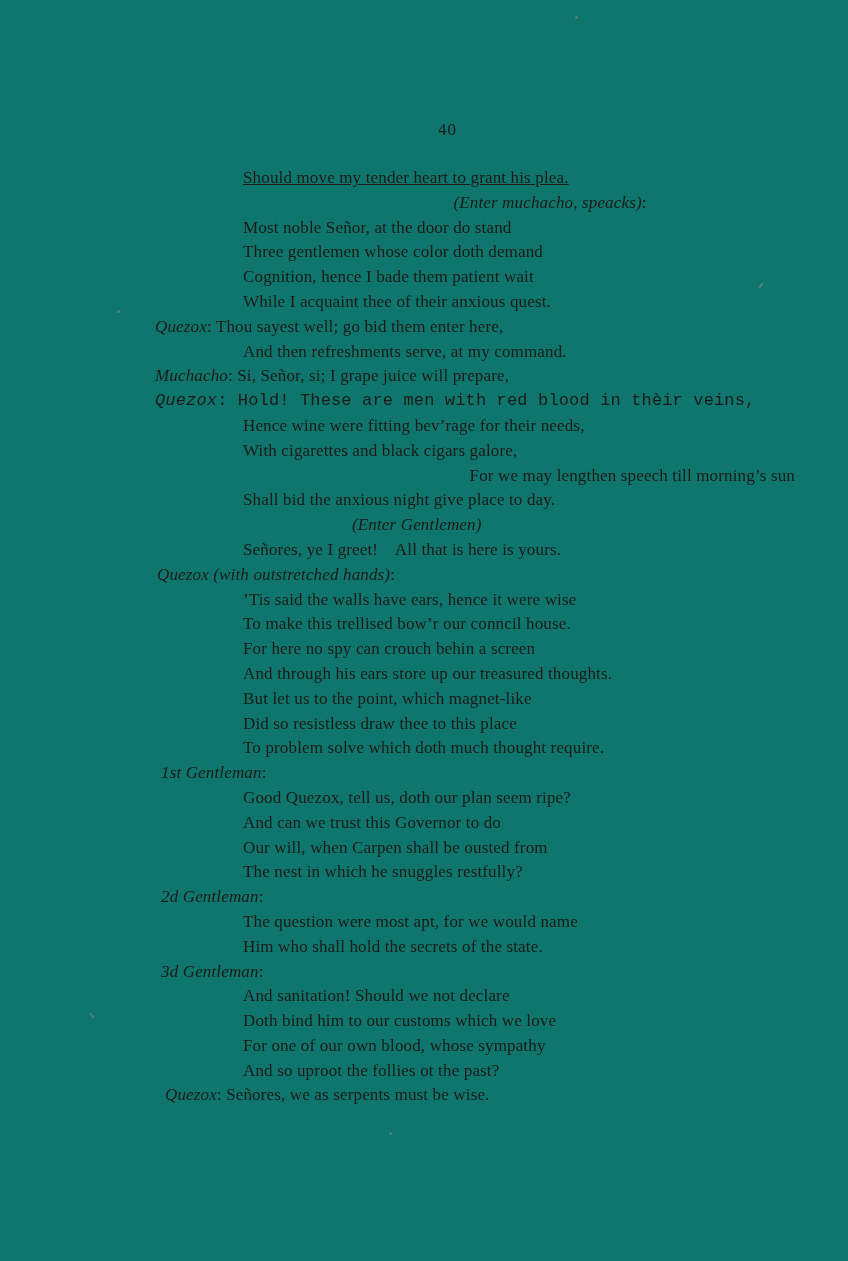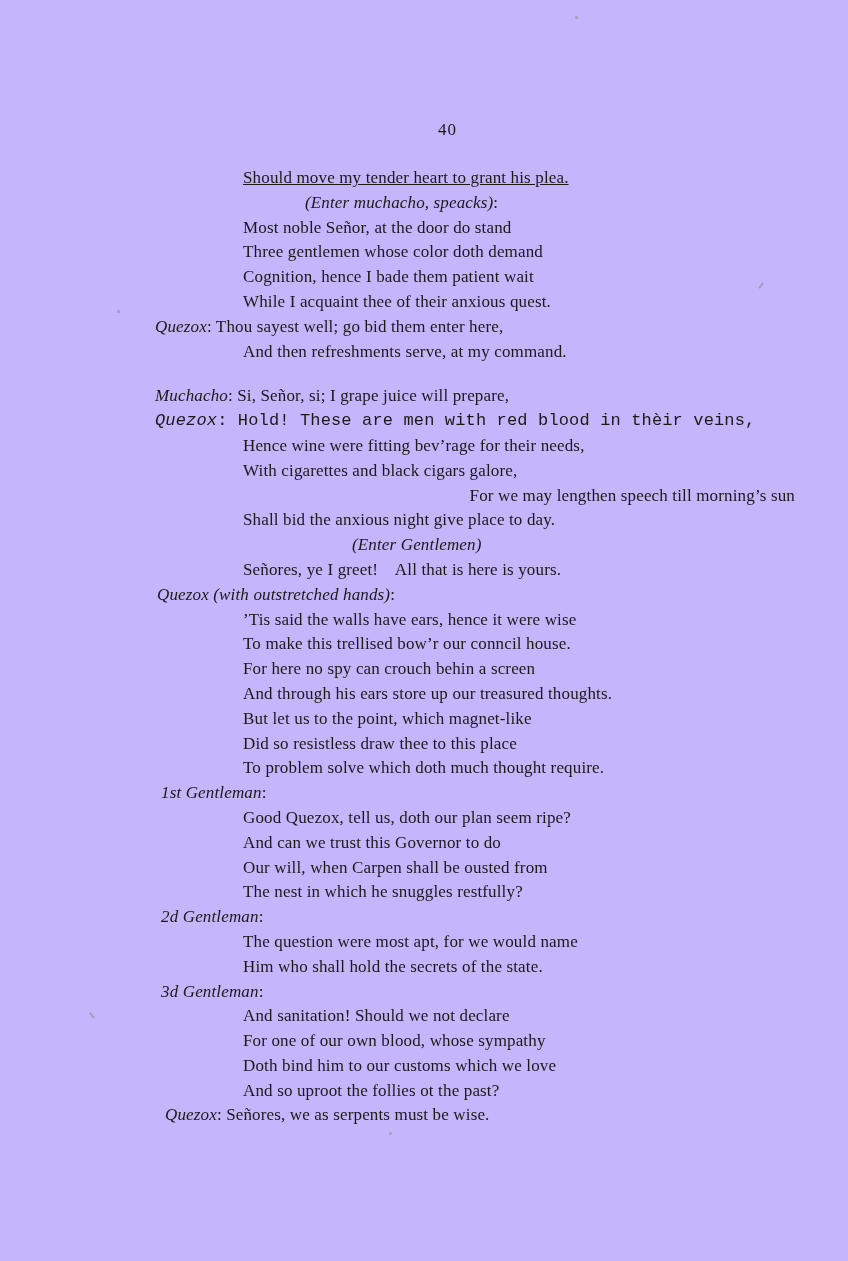--- a/index.html
+++ b/index.html
@@ -5,21 +5,21 @@
   html, body {
     margin: 0;
     padding: 0;
     background: #e9e9e6;
   }
   .page {
     position: relative;
     width: 848px;
     height: 1261px;
     margin: 0 auto;
-    background: #c4b5fd;
+    background: #0f766e;
     color: #1b1a17;
     font-family: "Liberation Serif", "DejaVu Serif", serif;
     font-size: 17px;
     overflow: hidden;
   }
   .page-number {
     position: absolute;
     top: 120px;
     left: 155px;
     width: 585px;
@@ -56,28 +56,28 @@
 </style>
 </head>
 <body>
 
 <div class="page">
 
   <div class="page-number">40</div>
 
   <div class="text-block">
       <div class="line" style="padding-left: 88px; text-decoration: underline;"><span>Should move my tender heart to grant his plea.</span></div>
-      <div class="line" style="padding-left: 150px;"><span class="it">(Enter muchacho, speacks)</span><span>:</span></div>
+      <div class="line" style="padding-left: 150px; text-align: center;"><span class="it">(Enter muchacho, speacks)</span><span>:</span></div>
       <div class="line" style="padding-left: 88px;"><span>Most noble Señor, at the door do stand</span></div>
       <div class="line" style="padding-left: 88px;"><span>Three gentlemen whose color doth demand</span></div>
       <div class="line" style="padding-left: 88px;"><span>Cognition, hence I bade them patient wait</span></div>
       <div class="line" style="padding-left: 88px;"><span>While I acquaint thee of their anxious quest.</span></div>
       <div class="line" style="padding-left: 0px;"><span class="it">Quezox</span><span>: Thou sayest well; go bid them enter here,</span></div>
       <div class="line" style="padding-left: 88px;"><span>And then refreshments serve, at my command.</span></div>
-      <div class="line" style="padding-left: 0px; margin-top: 20px;"><span class="it">Muchacho</span><span>: Si, Señor, si; I grape juice will prepare,</span></div>
+      <div class="line" style="padding-left: 0px;"><span class="it">Muchacho</span><span>: Si, Señor, si; I grape juice will prepare,</span></div>
       <div class="line" style="padding-left: 0px; font-family: Liberation Mono, monospace;"><span class="it">Quezox</span><span>: Hold! These are men with red blood in thèir veins,</span></div>
       <div class="line" style="padding-left: 88px;"><span>Hence wine were fitting bev’rage for their needs,</span></div>
       <div class="line" style="padding-left: 88px;"><span>With cigarettes and black cigars galore,</span></div>
       <div class="line" style="padding-left: 88px; text-align: right;"><span>For we may lengthen speech till morning’s sun</span></div>
       <div class="line" style="padding-left: 88px;"><span>Shall bid the anxious night give place to day.</span></div>
       <div class="line" style="padding-left: 197px;"><span class="it">(Enter Gentlemen)</span></div>
       <div class="line" style="padding-left: 88px;"><span>Señores, ye I greet!    All that is here is yours.</span></div>
       <div class="line" style="padding-left: 2px;"><span class="it">Quezox (with outstretched hands)</span><span>:</span></div>
       <div class="line" style="padding-left: 88px;"><span>’Tis said the walls have ears, hence it were wise</span></div>
       <div class="line" style="padding-left: 88px;"><span>To make this trellised bow’r our conncil house.</span></div>
@@ -89,22 +89,22 @@
       <div class="line" style="padding-left: 6px;"><span class="it">1st Gentleman</span><span>:</span></div>
       <div class="line" style="padding-left: 88px;"><span>Good Quezox, tell us, doth our plan seem ripe?</span></div>
       <div class="line" style="padding-left: 88px;"><span>And can we trust this Governor to do</span></div>
       <div class="line" style="padding-left: 88px;"><span>Our will, when Carpen shall be ousted from</span></div>
       <div class="line" style="padding-left: 88px;"><span>The nest in which he snuggles restfully?</span></div>
       <div class="line" style="padding-left: 6px;"><span class="it">2d Gentleman</span><span>:</span></div>
       <div class="line" style="padding-left: 88px;"><span>The question were most apt, for we would name</span></div>
       <div class="line" style="padding-left: 88px;"><span>Him who shall hold the secrets of the state.</span></div>
       <div class="line" style="padding-left: 6px;"><span class="it">3d Gentleman</span><span>:</span></div>
       <div class="line" style="padding-left: 88px;"><span>And sanitation! Should we not declare</span></div>
+      <div class="line" style="padding-left: 88px;"><span>Doth bind him to our customs which we love</span></div>
       <div class="line" style="padding-left: 88px;"><span>For one of our own blood, whose sympathy</span></div>
-      <div class="line" style="padding-left: 88px;"><span>Doth bind him to our customs which we love</span></div>
       <div class="line" style="padding-left: 88px;"><span>And so uproot the follies ot the past?</span></div>
       <div class="line" style="padding-left: 10px;"><span class="it">Quezox</span><span>: Señores, we as serpents must be wise.</span></div>
     </div>
 
   <div class="artifact dot" style="left:575px; top:16px;"></div>
   <div class="artifact tick" style="left:760px; top:282px;"></div>
   <div class="artifact dot" style="left:117px; top:310px;"></div>
   <div class="artifact tick" style="left:91px;  top:1012px; transform:rotate(-40deg);"></div>
   <div class="artifact dot" style="left:389px; top:1132px;"></div>
 

